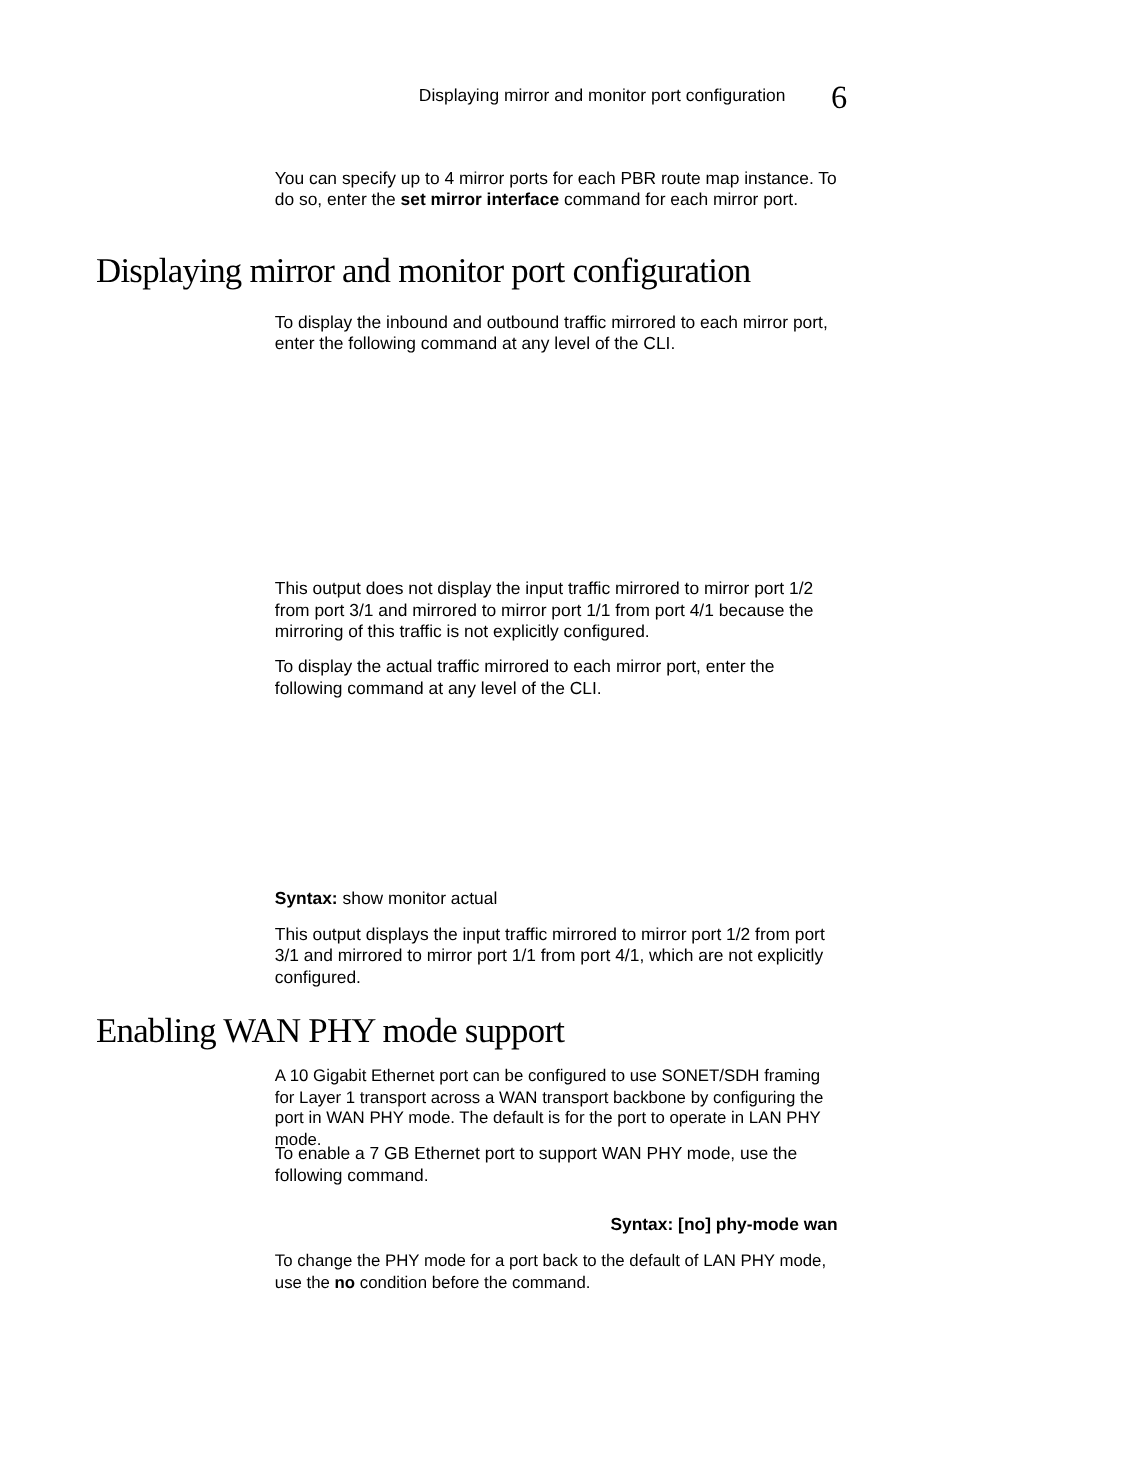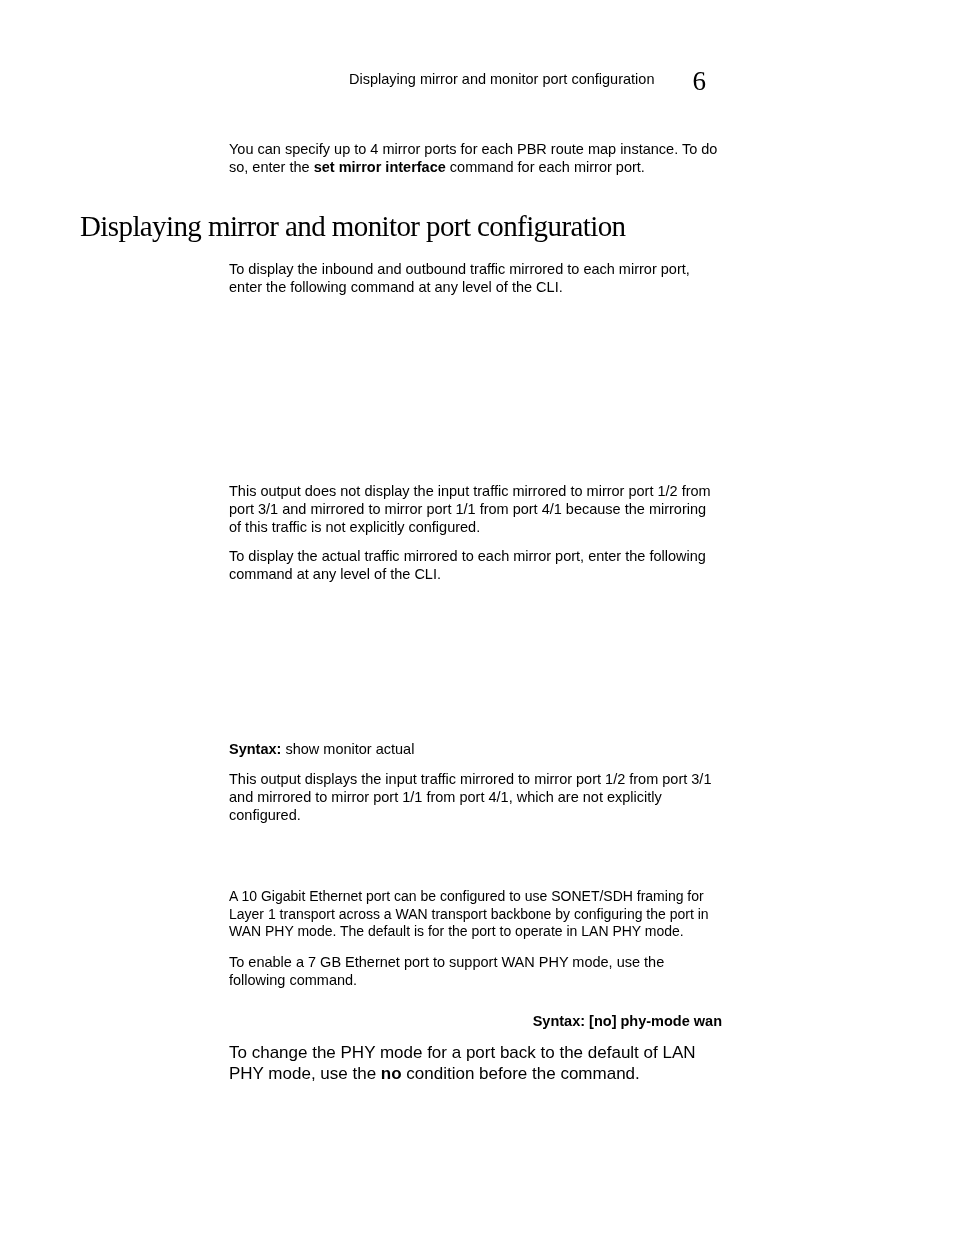--- a/index.html
+++ b/index.html
@@ -30,21 +30,21 @@
     font-size: 27px;
     margin-left: 34px;
     vertical-align: -4px;
   }
   .header .chtitle {
     vertical-align: 2px;
   }
   .body-indent {
     position: absolute;
     left: 229px;
-    right: 68px;
+    right: 92px;
   }
   .intro1 { top: 140px; font-size: 14.5px; line-height: 1.25; }
   h1.section {
     position: absolute;
     left: 80px;
     font-family: Georgia, "Times New Roman", serif;
     font-weight: normal;
     font-size: 29px;
     letter-spacing: -0.6px;
     margin: 0;
@@ -53,21 +53,21 @@
   .sec2 { top: 843px; }
   .p1 { top: 260px; font-size: 14.5px; line-height: 1.25; }
   .syntax1 { top: 453px; font-size: 14.5px; }
   .p2 { top: 482px; font-size: 14.5px; line-height: 1.25; }
   .p3 { top: 547px; font-size: 14.5px; line-height: 1.25; }
   .syntax2 { top: 741px; font-size: 14.5px; }
   .p4 { top: 770px; font-size: 14.5px; line-height: 1.25; }
   .p5 { top: 888px; font-size: 14px; line-height: 1.25; }
   .p6 { top: 953px; font-size: 14.5px; line-height: 1.25; }
   .syntax3 { top: 1013px; font-size: 14.5px; text-align: right; }
-  .p7 { top: 1042px; font-size: 17px; line-height: 1.25; }
+  .p7 { top: 1042px; font-size: 14px; line-height: 1.25; }
   .bold { font-weight: bold; }
 </style>
 </head>
 <body>
 
 <div class="page">
 
   <div class="header">
     <span class="chtitle">Displaying mirror and monitor port configuration</span>
     <span class="chapnum">6</span>
@@ -85,20 +85,21 @@
   <div class="body-indent p2">This output does not display the input traffic mirrored to mirror port 1/2 from port 3/1 and mirrored to mirror port 1/1 from port 4/1 because the mirroring of this traffic is not explicitly configured.</div>
 
   <div class="body-indent syntax2">
     <span class="bold">Syntax:</span><span> show monitor actual</span>
   </div>
 
   <div class="body-indent p3">To display the actual traffic mirrored to each mirror port, enter the following command at any level of the CLI.</div>
 
   <div class="body-indent p4">This output displays the input traffic mirrored to mirror port 1/2 from port 3/1 and mirrored to mirror port 1/1 from port 4/1, which are not explicitly configured.</div>
 
+  <h1 class="section sec2">Enabling WAN PHY mode support</h1>
 
   <div class="body-indent p5">A 10 Gigabit Ethernet port can be configured to use SONET/SDH framing for Layer 1 transport across a WAN transport backbone by configuring the port in WAN PHY mode. The default is for the port to operate in LAN PHY mode.</div>
 
   <div class="body-indent p6">To enable a 7 GB Ethernet port to support WAN PHY mode, use the following command.</div>
 
   <div class="body-indent syntax3">
     <span class="bold">Syntax:</span><span class="bold"> [no] phy-mode wan</span>
   </div>
 
   <div class="body-indent p7">

